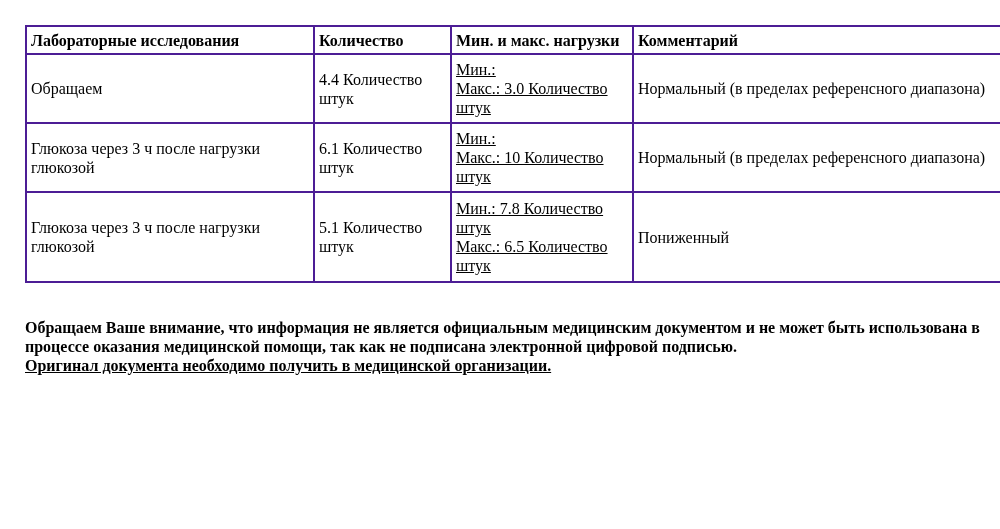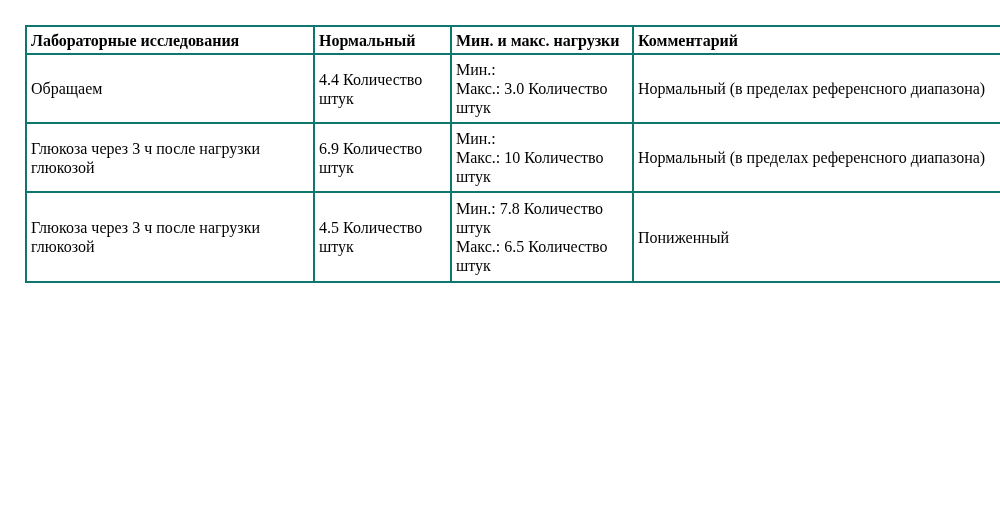--- a/index.html
+++ b/index.html
@@ -19,39 +19,39 @@
       position: absolute;
       left: 25px;
       top: 25px;
       border-collapse: collapse;
       table-layout: fixed;
       width: 1000px;
       font-size: 16px;
       line-height: 19px;
     }
     .lab-table th, .lab-table td {
-      border: 2px solid #0f766e;
+      border: 2px solid #4c1d95;
       padding: 3px 4px 3px 4px;
       vertical-align: middle;
       text-align: left;
     }
     .lab-table th {
       font-weight: bold;
       height: 22px;
       padding-top: 2px;
       padding-bottom: 2px;
     }
     .col-test { width: 288px; }
     .col-result { width: 137px; }
     .col-range { width: 182px; }
     .col-comment { width: auto; }
     .row-1 td { height: 61px; }
     .row-2 td { height: 61px; }
     .row-3 td { height: 82px; }
-    .line { display: block; }
+    .line { display: block; text-decoration: underline; }
     .notice {
       position: absolute;
       left: 25px;
       top: 318px;
       width: 975px;
       font-size: 16px;
       line-height: 19px;
       font-weight: bold;
     }
     .notice .underline {
@@ -64,51 +64,53 @@
 <table class="lab-table">
   <colgroup>
     <col class="col-test">
     <col class="col-result">
     <col class="col-range">
     <col class="col-comment">
   </colgroup>
   <thead>
     <tr>
       <th>Лабораторные исследования</th>
-      <th>Нормальный</th>
+      <th>Количество</th>
       <th>Мин. и макс. нагрузки</th>
       <th>Комментарий</th>
     </tr>
   </thead>
   <tbody>
     <tr class="row-1">
       <td>Обращаем</td>
       <td>4.4 Количество штук</td>
       <td>
         <span class="line">Мин.:</span>
         <span class="line">Макс.: 3.0 Количество штук</span>
       </td>
       <td>Нормальный (в пределах референсного диапазона)</td>
     </tr>
     <tr class="row-2">
       <td>Глюкоза через 3 ч после нагрузки глюкозой</td>
-      <td>6.9 Количество штук</td>
+      <td>6.1 Количество штук</td>
       <td>
         <span class="line">Мин.:</span>
         <span class="line">Макс.: 10 Количество штук</span>
       </td>
       <td>Нормальный (в пределах референсного диапазона)</td>
     </tr>
     <tr class="row-3">
       <td>Глюкоза через 3 ч после нагрузки глюкозой</td>
-      <td>4.5 Количество штук</td>
+      <td>5.1 Количество штук</td>
       <td>
         <span class="line">Мин.: 7.8 Количество штук</span>
         <span class="line">Макс.: 6.5 Количество штук</span>
       </td>
       <td>Пониженный</td>
     </tr>
   </tbody>
 </table>
 
 <div class="notice">
+  <span>Обращаем Ваше внимание, что информация не является официальным медицинским документом и не может быть использована в процессе оказания медицинской помощи, так как не подписана электронной цифровой подписью.</span>
   <br>
+  <span class="underline">Оригинал документа необходимо получить в медицинской организации.</span>
 </div>
 
 </body></html>

